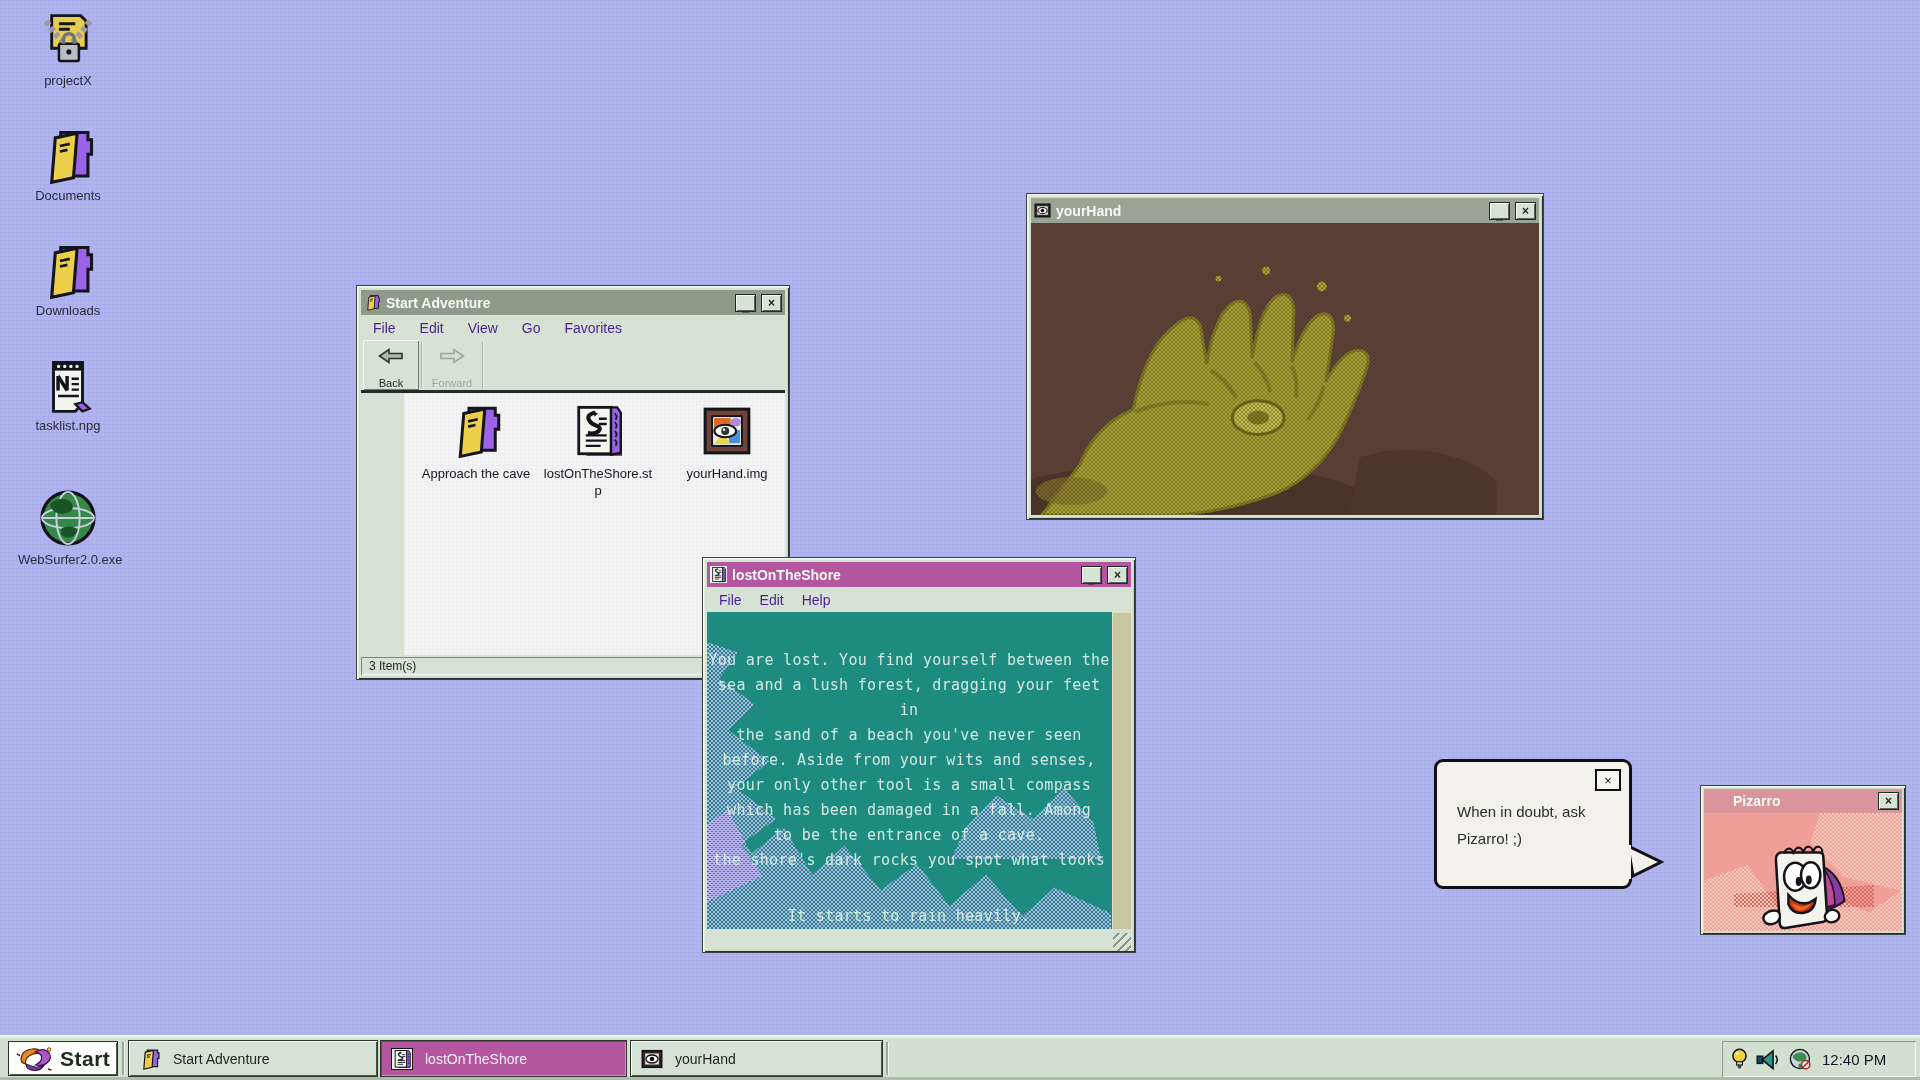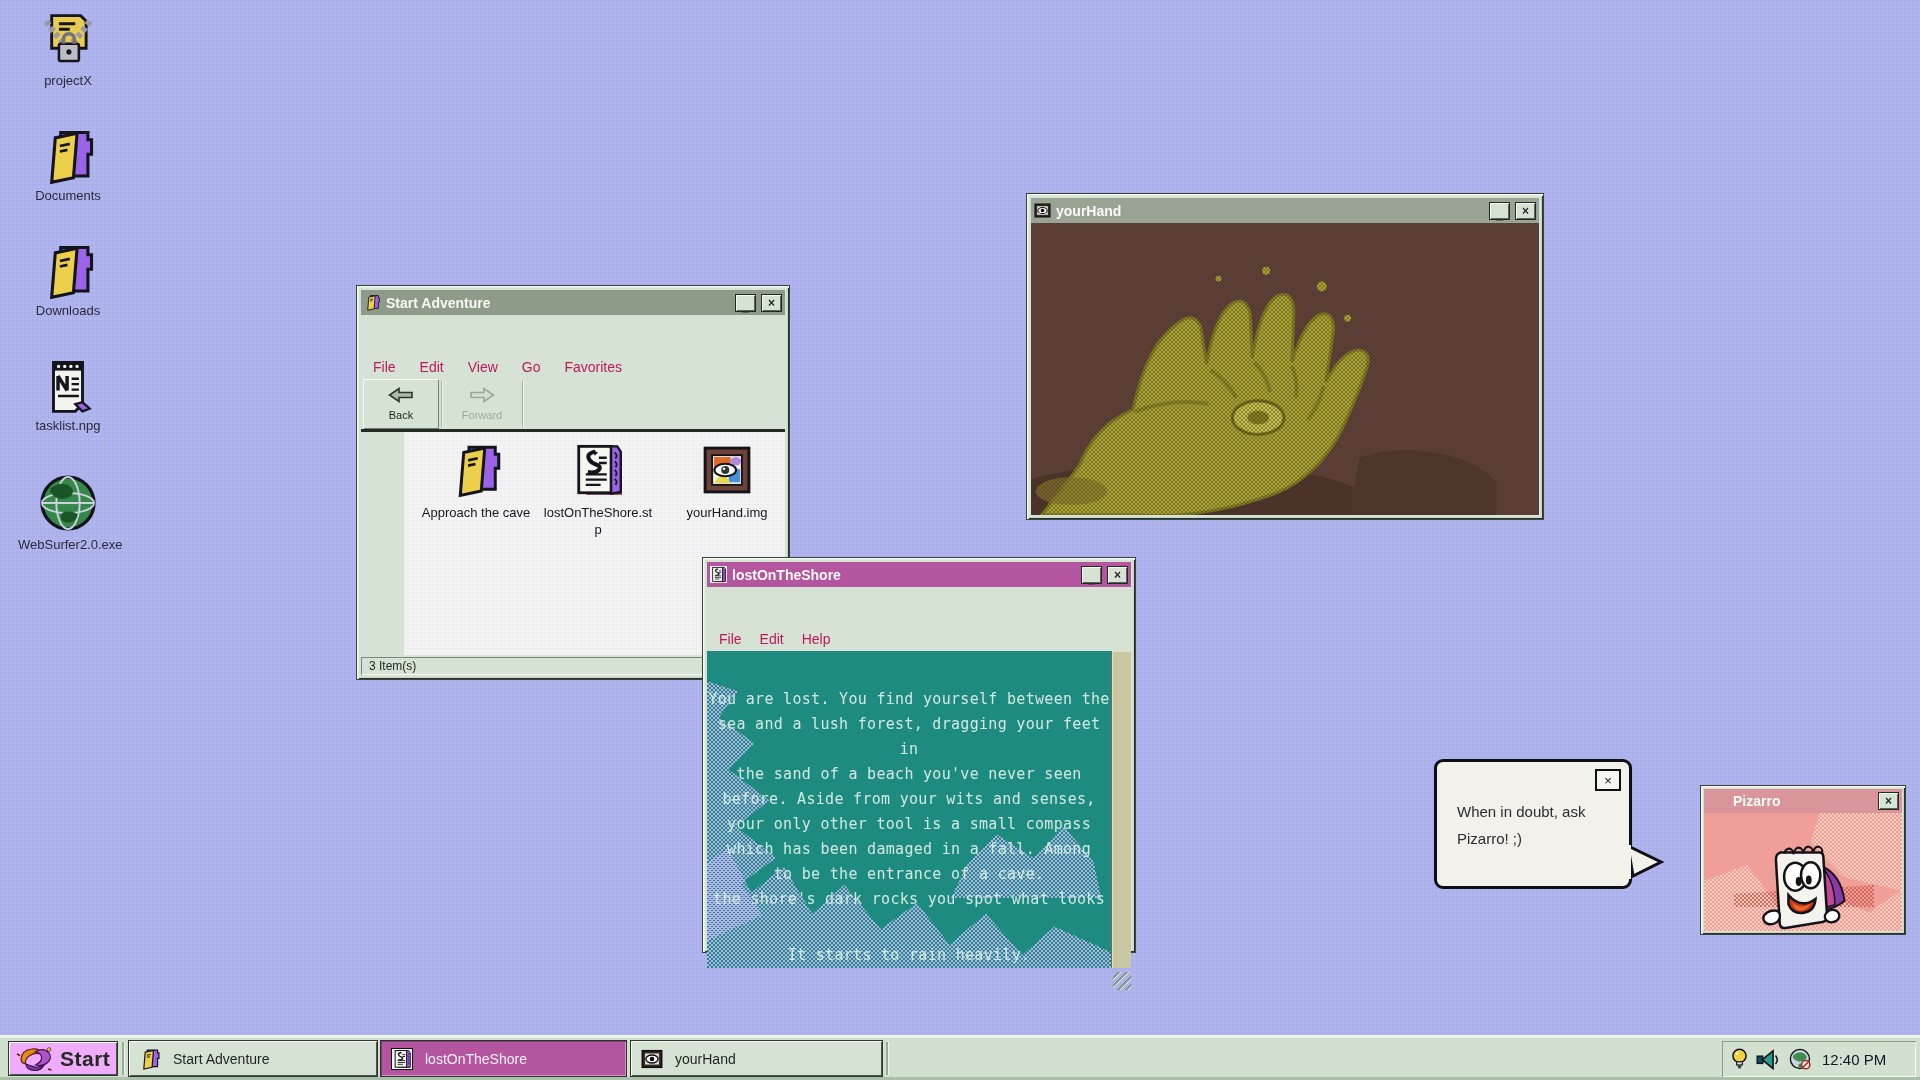--- a/index.html
+++ b/index.html
@@ -48,28 +48,28 @@
   .tb-btn {
     width:21px; height:18px; background:#d6e3d4; border:1px solid #222a24;
     box-shadow: inset 1px 1px 0 #f4faf0, inset -1px -1px 0 #59655a;
     display:flex; align-items:center; justify-content:center;
     font-size:12px; font-weight:bold; color:#1e261f; line-height:1;
   }
   .glyph-min { display:block; margin-top:9px; }
   .ic16 { width:17px; height:17px; flex:0 0 17px; }
 
   .menubar { display:flex; align-items:center; padding:5px 12px 4px 12px; gap:24px; }
-  .menu-item { font-size:14px; color:#be185d;margin-top:39px; }
+  .menu-item { font-size:14px; color:#4c1d95; }
 
   
   #win-explorer { left:356px; top:285px; width:434px; height:395px; z-index:10; }
   .toolbar { height:53px; flex:0 0 53px; display:flex; align-items:stretch; padding-left:2px;
              border-bottom:3px solid #232b24; }
-  .tool-btn { width:76px; display:flex; flex-direction:column; align-items:center;
-              justify-content:flex-start; padding-top:7px; gap:5px; }
+  .tool-btn { width:56px; display:flex; flex-direction:column; align-items:center;
+              justify-content:flex-start; padding-top:7px; gap:12px; }
   .tool-btn.raised { box-shadow: inset 1px 1px 0 #f4faf0, inset -1px -1px 0 #6e7e6e; }
   .tool-btn svg { width:26px; height:18px; }
   .tool-label { font-size:11px; color:#1c241c; }
   .tool-btn.disabled .tool-label { color:#9cab97; }
   .tool-sep { width:1px; background:#a5b3a1; margin:2px 2px; box-shadow:1px 0 0 #eef5ec; }
 
   .explorer-content {
     flex:1; position:relative; background-color:#f4f4f0;
     background-image: linear-gradient(#ededf3 1px, transparent 1px),
                       linear-gradient(90deg, #ededf3 1px, transparent 1px);
@@ -121,21 +121,21 @@
     justify-content:center; font-size:13px; color:#101014; }
   .bubble-text { position:absolute; left:20px; top:36px; font-size:15px; line-height:27px; color:#2a2a30; }
   .bubble-tail { position:absolute; left:1626px; top:845px; width:38px; height:34px; z-index:27; }
 
   
   #taskbar { position:absolute; left:0; bottom:0; width:1920px; height:45px;
     background:#d2e0d0; border-top:1px solid #f0f8ee;
     box-shadow: inset 0 2px 0 #e7f1e5, inset 0 -3px 0 #aabfa8; z-index:40;
     display:flex; align-items:center; }
   .start-btn { position:absolute; left:8px; top:5px; width:110px; height:35px;
-    background:#f0abfc; box-shadow: inset 1px 1px 0 #f6fcf4, inset -1px -1px 0 #4a564b;
+    background:#ffffff; box-shadow: inset 1px 1px 0 #f6fcf4, inset -1px -1px 0 #4a564b;
     border:1px solid #2c342d; display:flex; align-items:center; gap:5px; padding:0 6px; }
   .start-label { font-size:21px; font-weight:bold; color:#222a22; letter-spacing:.5px; }
   .tb-groove { position:absolute; top:6px; width:2px; height:33px;
     background:#9aa896; box-shadow:1px 0 0 #eef5ec; }
   .task-btn { position:absolute; top:4px; height:37px;
     background:#d6e3d4; box-shadow: inset 1px 1px 0 #f6fcf4, inset -1px -1px 0 #4a564b;
     border:1px solid #2c342d; display:flex; align-items:center; gap:12px; padding:0 10px;
     font-size:14px; color:#1c241c; }
   .task-btn.active { background:#b4559f; color:#f6f2f6;
     box-shadow: inset 1px 1px 0 #7c3a6e, inset -1px -1px 0 #d490c4; }
@@ -262,21 +262,21 @@
         <use href="#sym-folder"></use>
       </svg>
     <div class="dlabel">Downloads</div>
   </div>
   <div class="dicon" style="top:357px">
     <svg>
         <use href="#sym-notepad"></use>
       </svg>
     <div class="dlabel">tasklist.npg</div>
   </div>
-  <div class="dicon" style="top:472px">
+  <div class="dicon" style="top:487px">
     <svg style="width:62px;height:62px">
         <use href="#sym-globe"></use>
       </svg>
     <div class="dlabel">WebSurfer2.0.exe</div>
   </div>
 
   <div class="window" id="win-hand">
     <div class="titlebar tb-gray">
       <svg class="ic16">
           <use href="#sym-eyeicon"></use>

